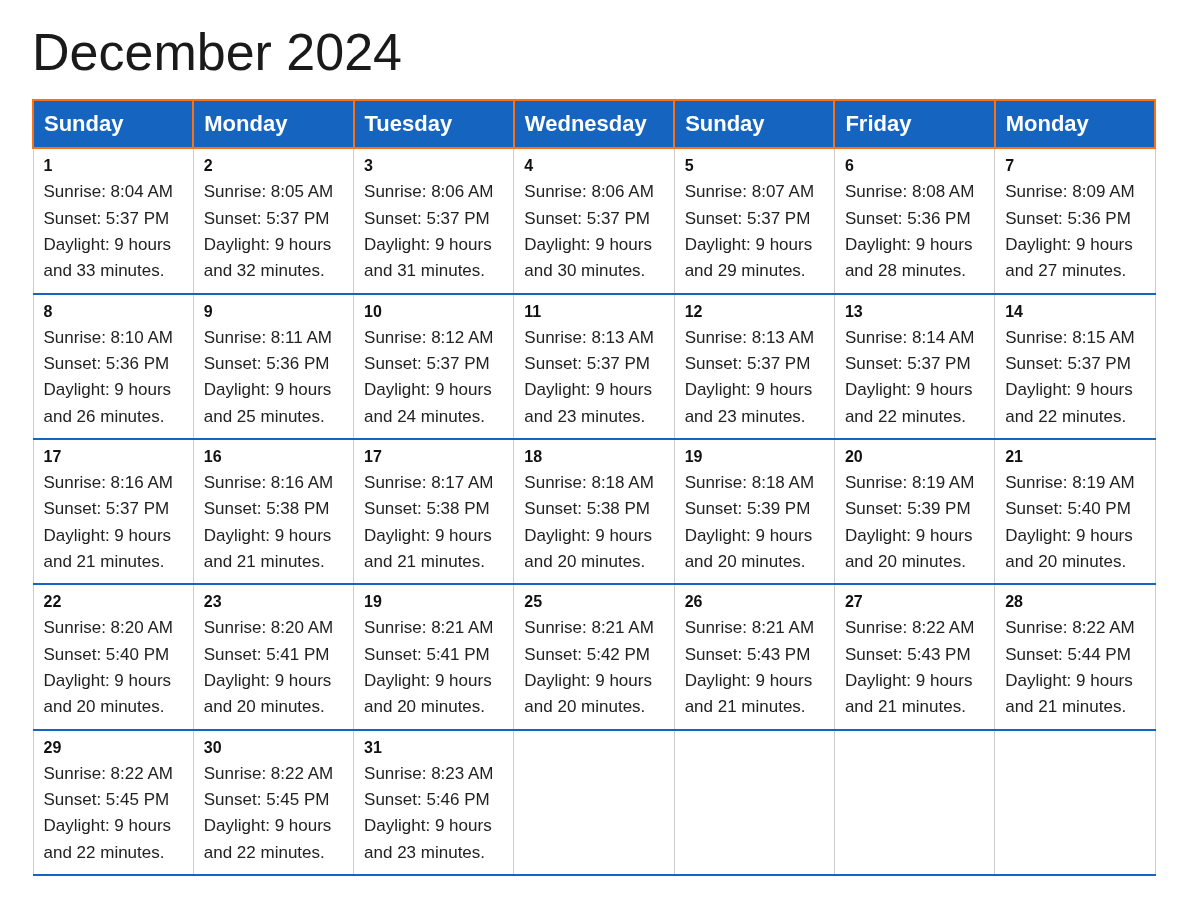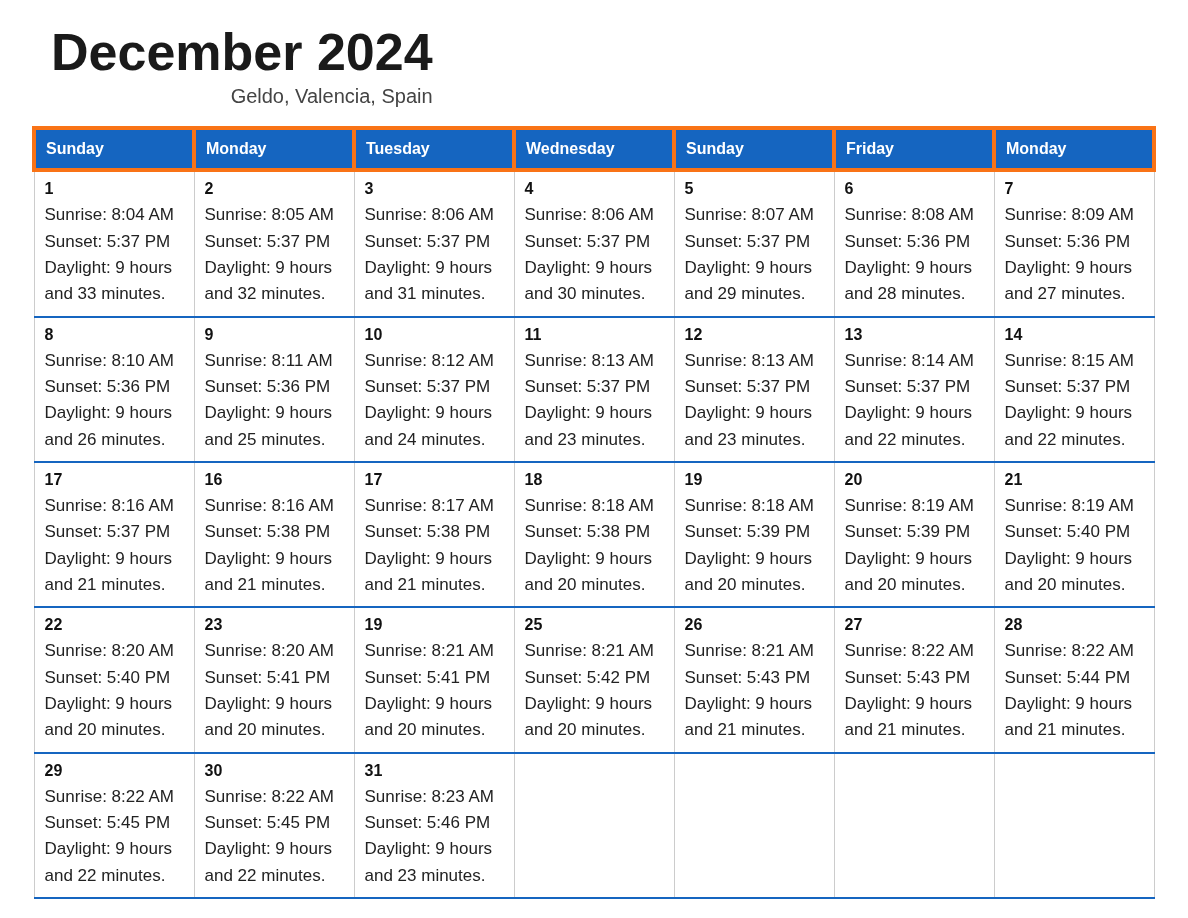--- a/index.html
+++ b/index.html
@@ -27,42 +27,41 @@
       color: #1a1a1a;
       line-height: 1.1;
     }
     .logo-general { color: #1a1a1a; }
     .logo-blue { color: #1565c0; }
     .title-block {
       text-align: right;
     }
     .month-title {
       font-size: 52px;
-      font-weight: bold;
+      font-weight: normal;
       color: #1a1a1a;
       line-height: 1.1;
-      margin-left: 19px;
     }
     .location {
       font-size: 20px;
       color: #444;
       margin-top: 4px;
     }
     .calendar {
       width: 100%;
       border-collapse: collapse;
     }
     .calendar th {
       background: #1565c0;
       color: #fff;
-      font-size: 16px;
+      font-size: 22px;
       font-weight: 600;
       padding: 10px 10px;
       text-align: left;
-      border: 4px solid #f97316;
+      border: 2px solid #f97316;
     }
     .calendar td {
       vertical-align: top;
       padding: 8px 10px;
       border: 1px solid #ccc;
       width: 14.28%;
       font-size: 13px;
       color: #222;
       min-height: 90px;
     }
@@ -95,21 +94,20 @@
     .logo-arrow svg {
       display: block;
     }
   </style>
 </head>
 <body>
 
 <div class="header">
   <div class="title-block">
     <div class="month-title">December 2024</div>
-    <div class="location">Geldo, Valencia, Spain</div>
   </div>
 </div>
 
 <table class="calendar">
   <thead>
     <tr>
     <th>Sunday</th>
         <th>Monday</th>
         <th>Tuesday</th>
         <th>Wednesday</th>

